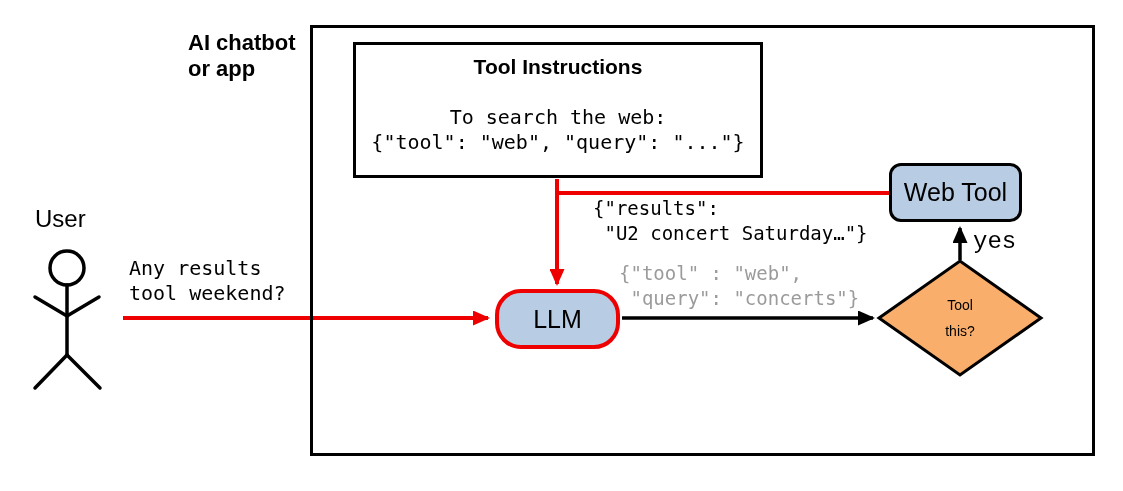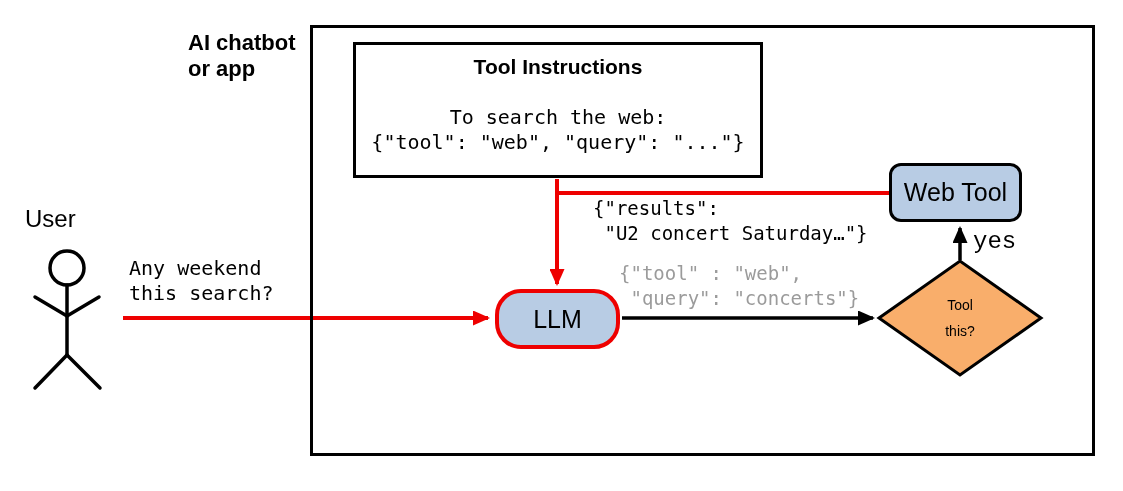--- a/index.html
+++ b/index.html
@@ -90,21 +90,21 @@
     left: 593px; top: 196px;
     font-size: 19px; line-height: 25px; color: #000000;
   }
   .toolcall-json {
     left: 619px; top: 261px;
     font-size: 19px; line-height: 25px;
     color: var(--gray_text, #9b9b9b);
   }
 
   .user-label {
-    left: 25px; top: 205px;
+    left: 35px; top: 205px;
     font-size: 24px; color: #000000;
   }
 </style>
 </head>
 <body>
 
 <div id="canvas">
 
   <svg id="shape-layer" viewBox="0 0 1123 491" xmlns="http://www.w3.org/2000/svg">
     <defs>
@@ -146,21 +146,21 @@
   <div class="abs boundary"></div>
 
   <div class="abs app-label"><span>AI chatbot</span><br><span>or app</span></div>
 
   <div class="abs note-box">
     <div class="note-title">Tool Instructions</div>
     <div class="note-body"><span>To search the web:</span><br><span>{"tool": "web", "query": "..."}</span></div>
   </div>
 
   <div class="abs user-label">User</div>
-  <div class="abs mono user-question"><span>Any weekend</span><br><span>this search?</span></div>
+  <div class="abs mono user-question"><span>Any results</span><br><span>tool weekend?</span></div>
 
   <div class="abs node llm-box">
     <span>LLM</span>
   </div>
 
   <div class="abs node webtool-box">
     <span>Web Tool</span>
   </div>
 
   <div class="abs diamond-label"><span>Tool</span><br><span>this?</span></div>

